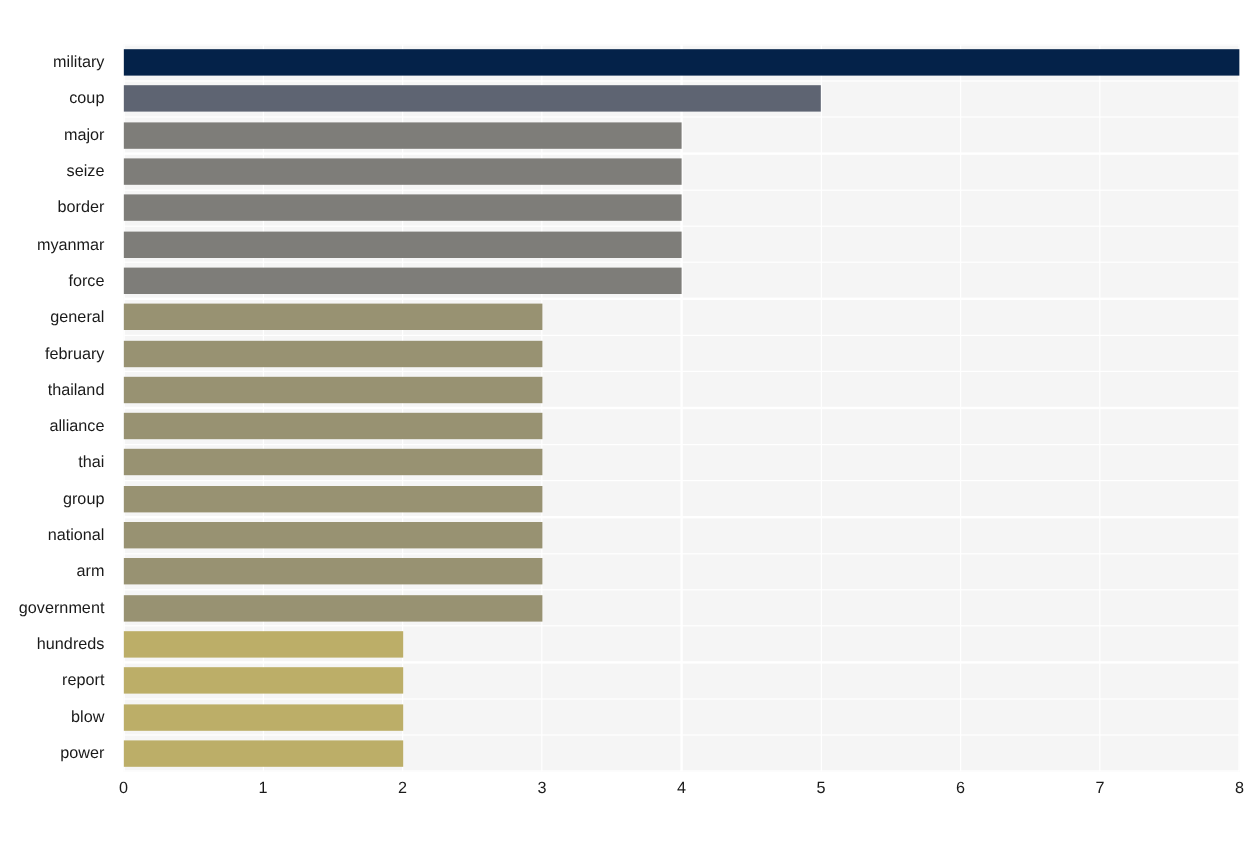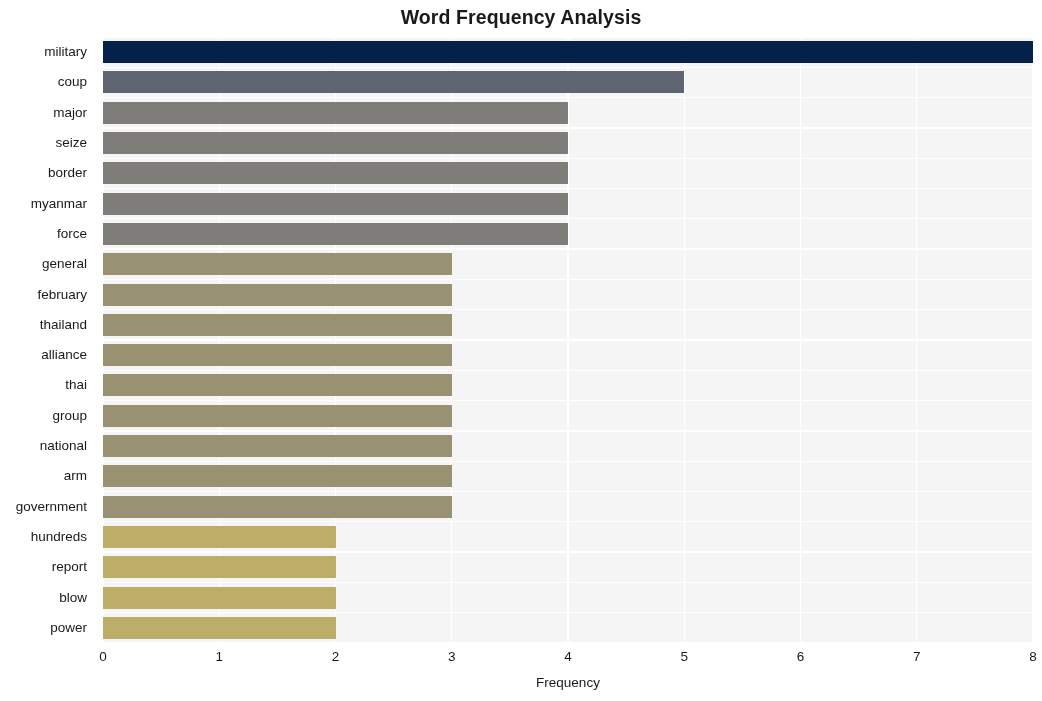--- a/index.html
+++ b/index.html
@@ -112,21 +112,20 @@
     text-align: center;
     font-size: 13.5px;
     color: #1a1a1a;
   }
 </style>
 </head>
 <body>
 
 <div id="chart-root">
 
-  <div id="chart-title">Word Frequency Analysis</div>
 
   <div id="plot-area">
     <div id="gridlines-v">
         <div class="gridline-v" style="left: -0.7px;"></div>
         <div class="gridline-v" style="left: 115.55px;"></div>
         <div class="gridline-v" style="left: 231.8px;"></div>
         <div class="gridline-v" style="left: 348.05px;"></div>
         <div class="gridline-v" style="left: 464.3px;"></div>
         <div class="gridline-v" style="left: 580.55px;"></div>
         <div class="gridline-v" style="left: 696.8px;"></div>
@@ -207,15 +206,14 @@
       <div class="x-tick-label" style="left: 219.25px;">1</div>
       <div class="x-tick-label" style="left: 335.5px;">2</div>
       <div class="x-tick-label" style="left: 451.75px;">3</div>
       <div class="x-tick-label" style="left: 568px;">4</div>
       <div class="x-tick-label" style="left: 684.25px;">5</div>
       <div class="x-tick-label" style="left: 800.5px;">6</div>
       <div class="x-tick-label" style="left: 916.75px;">7</div>
       <div class="x-tick-label" style="left: 1033px;">8</div>
     </div>
 
-  <div id="x-axis-title">Frequency</div>
 
 </div>
 
 </body></html>

